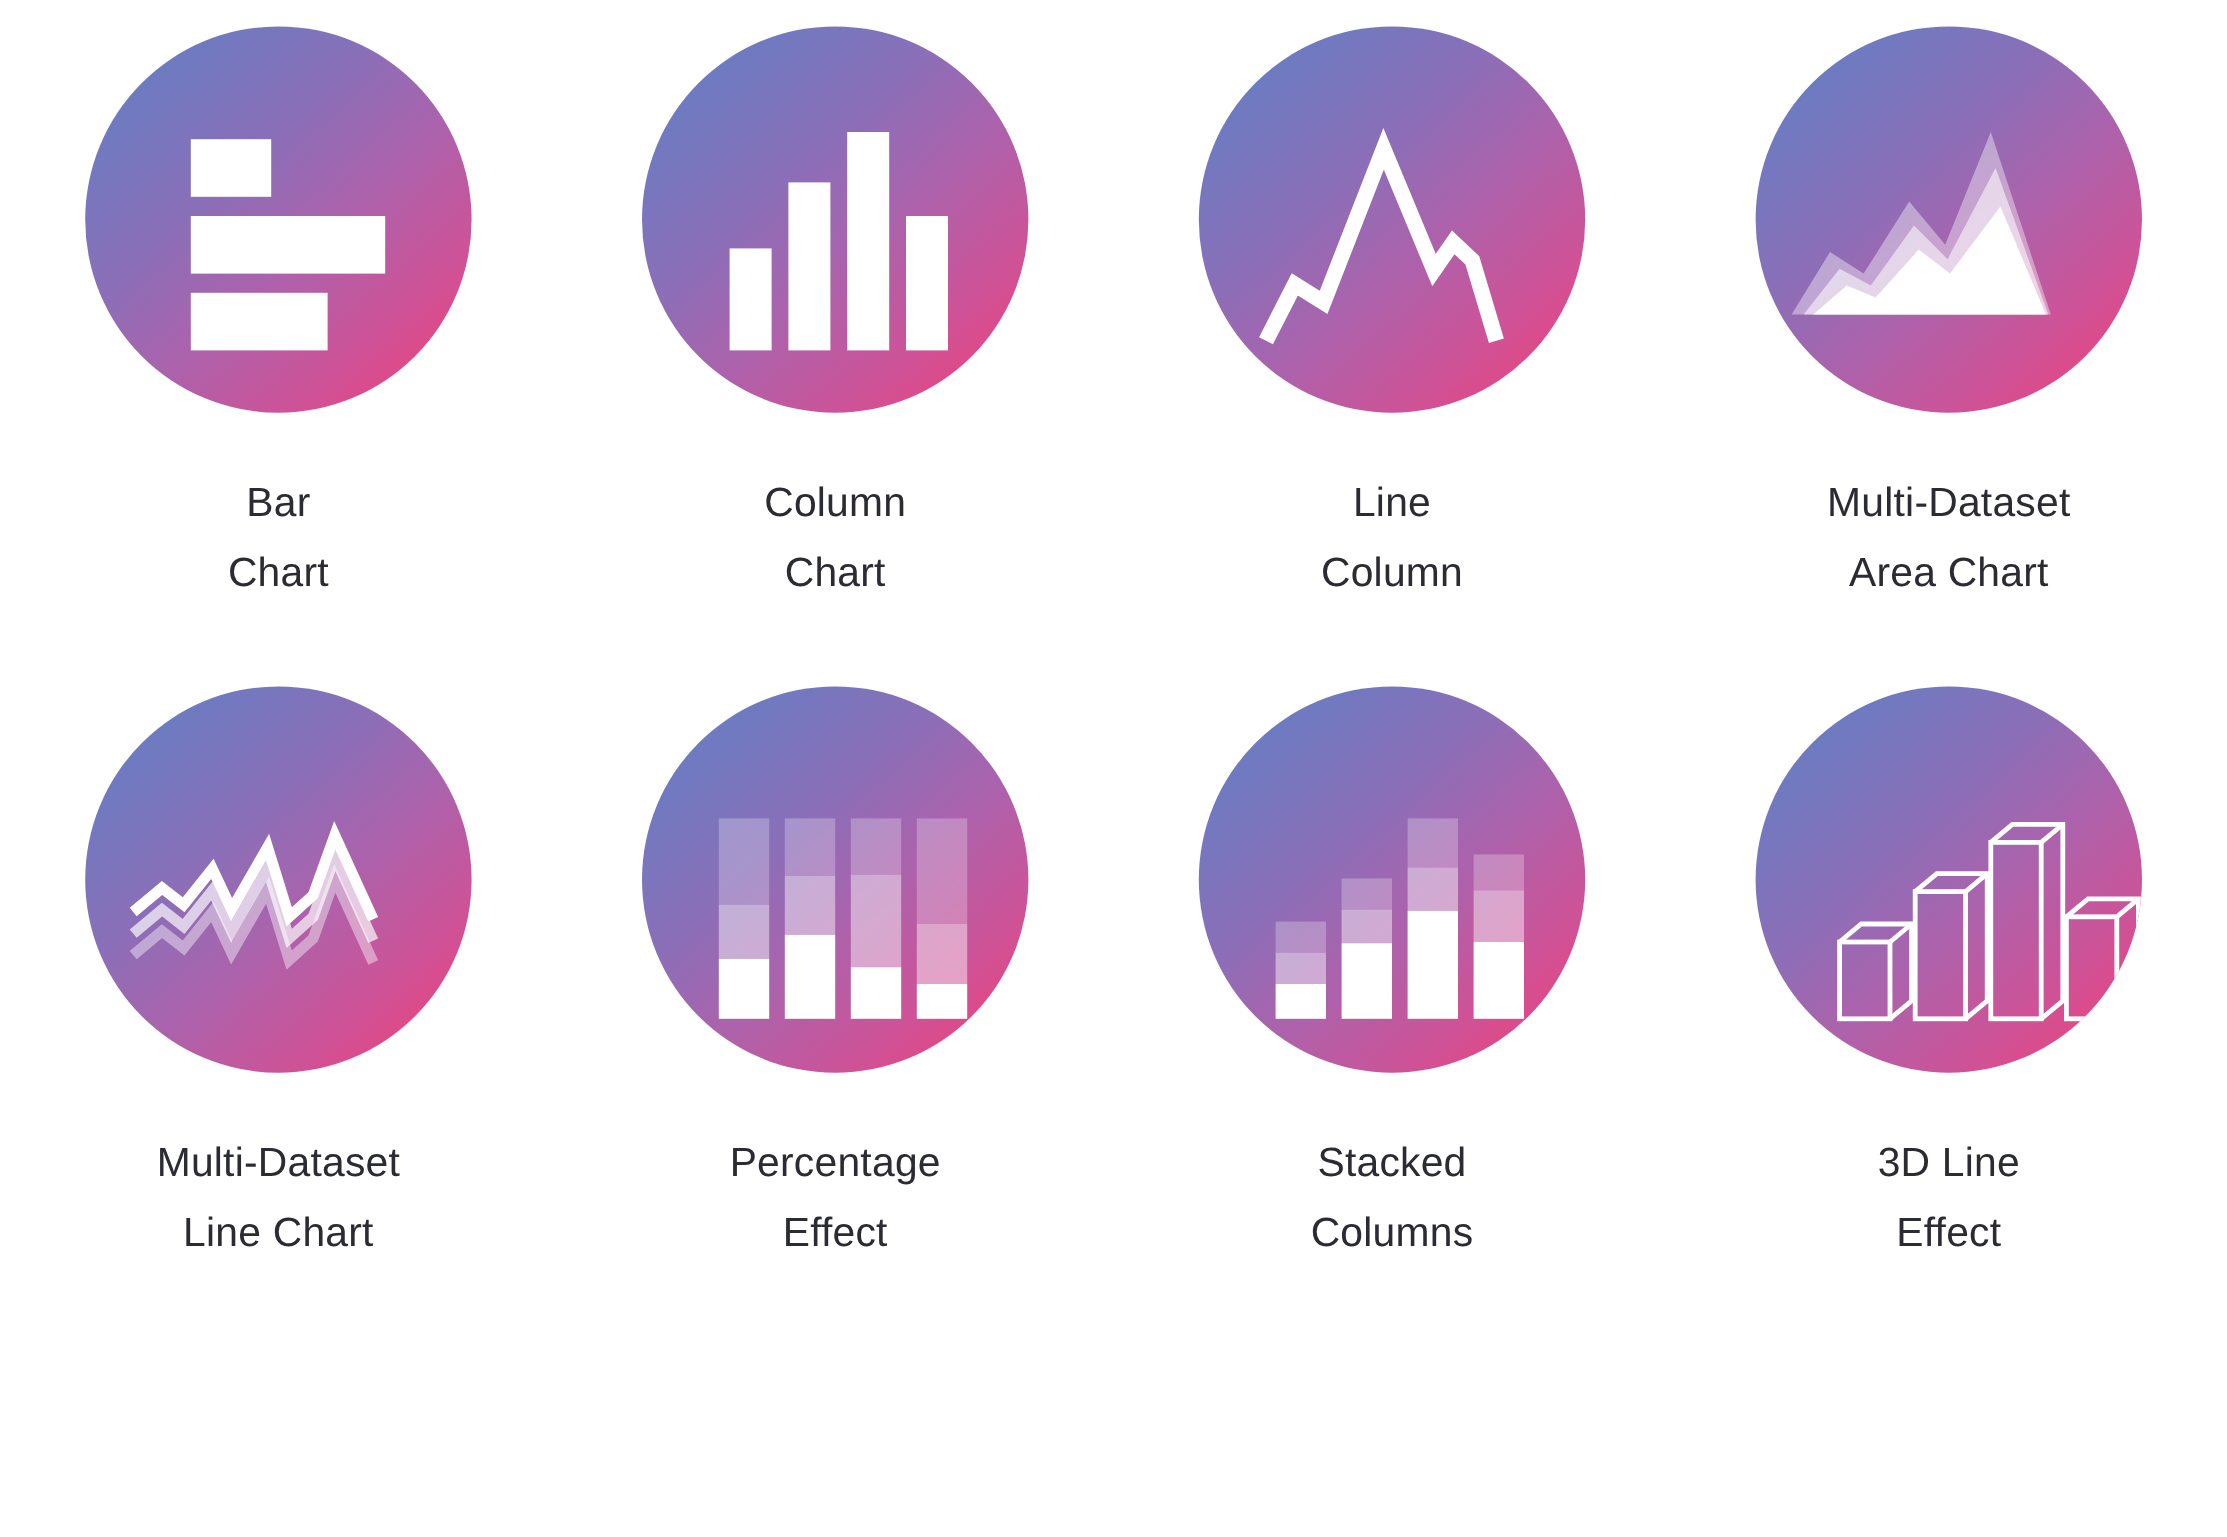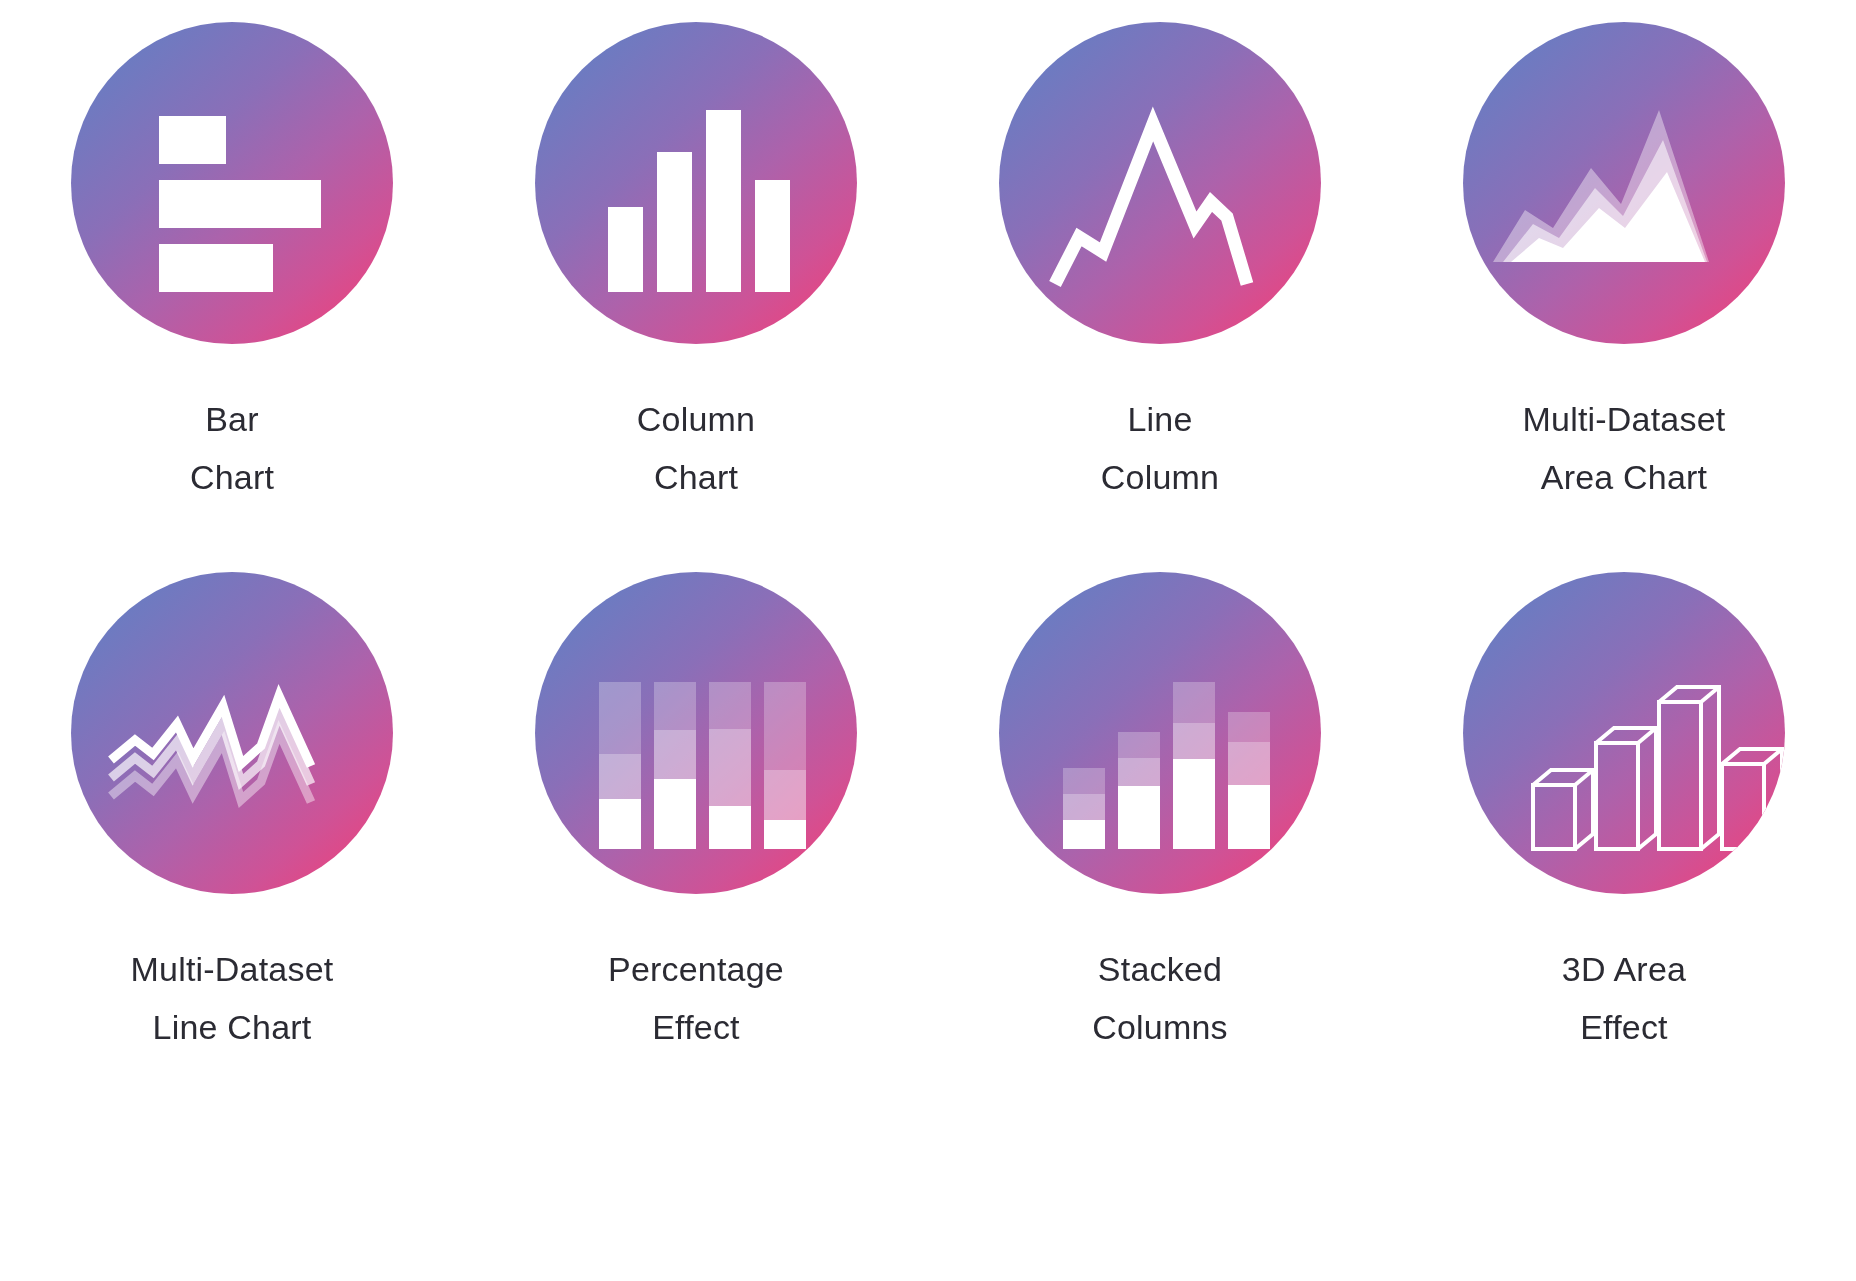--- a/index.html
+++ b/index.html
@@ -188,18 +188,18 @@
 
           <rect x="196" y="130" width="42" height="147"></rect>
           <polyline points="196,130 214,115 256,115 256,262 238,277"></polyline>
           <line x1="238" y1="130" x2="256" y2="115"></line>
 
           <rect x="259" y="192" width="42" height="85"></rect>
           <polyline points="259,192 277,177 319,177 319,262 301,277"></polyline>
           <line x1="301" y1="192" x2="319" y2="177"></line>
         </svg>
       </div>
-      <div class="label">3D Area
+      <div class="label">3D Line
 Effect</div>
     </div>
 
   </div>
 </div>
 
 </body></html>

